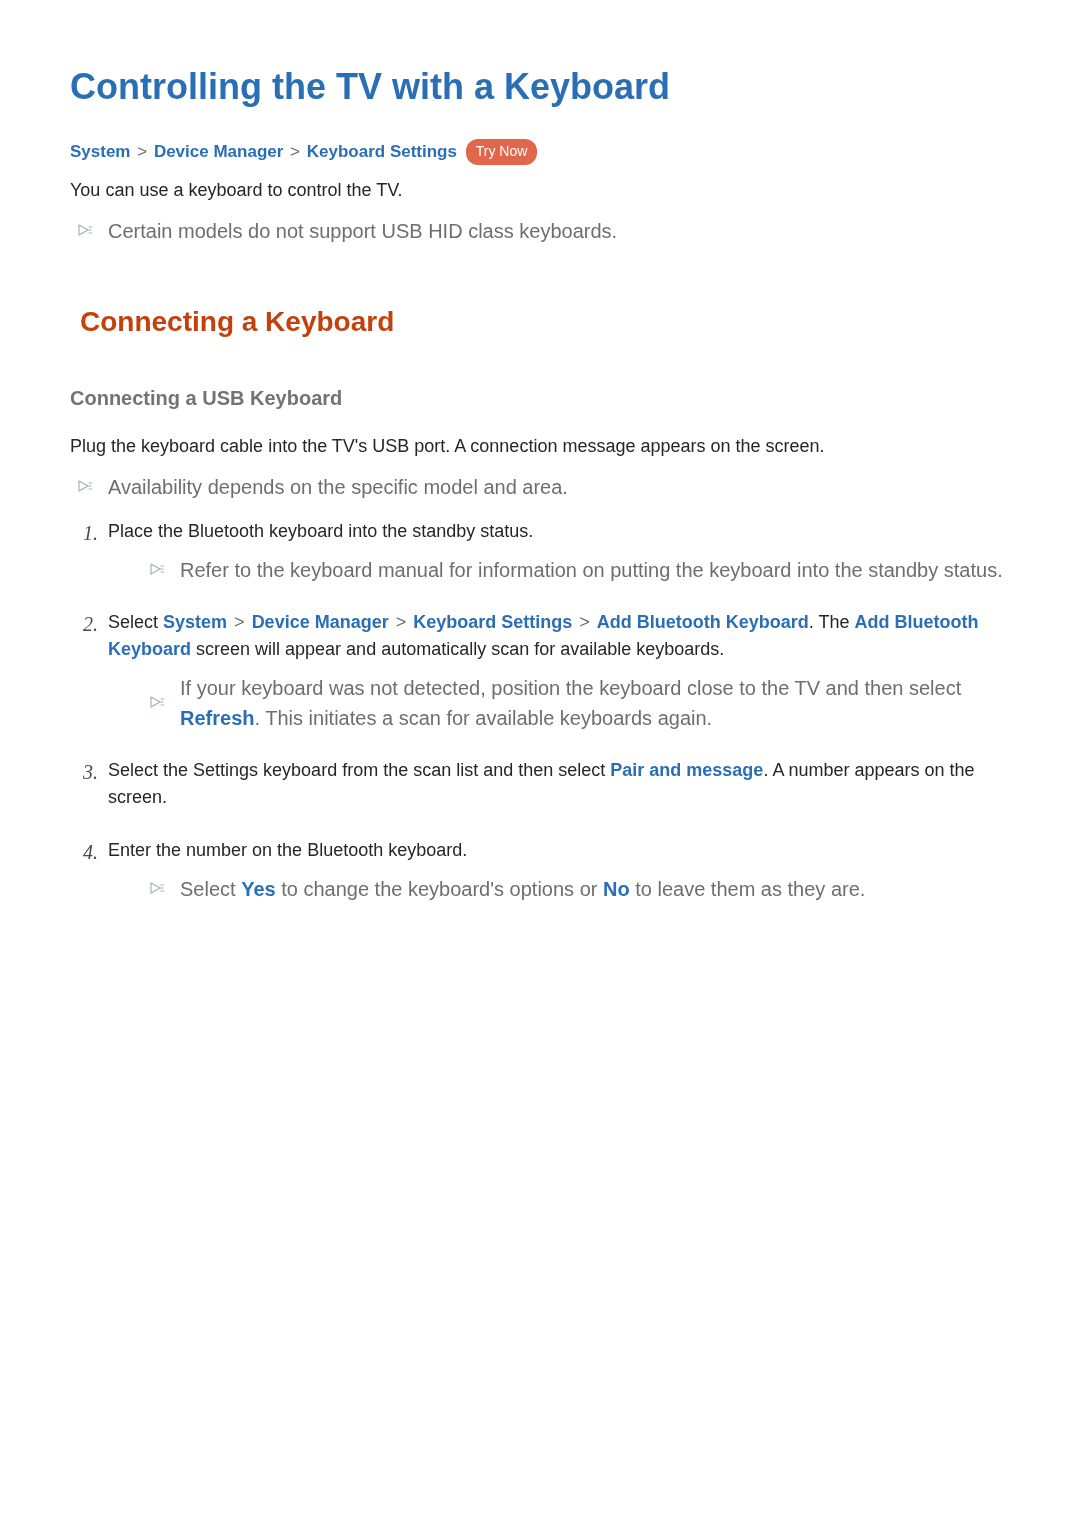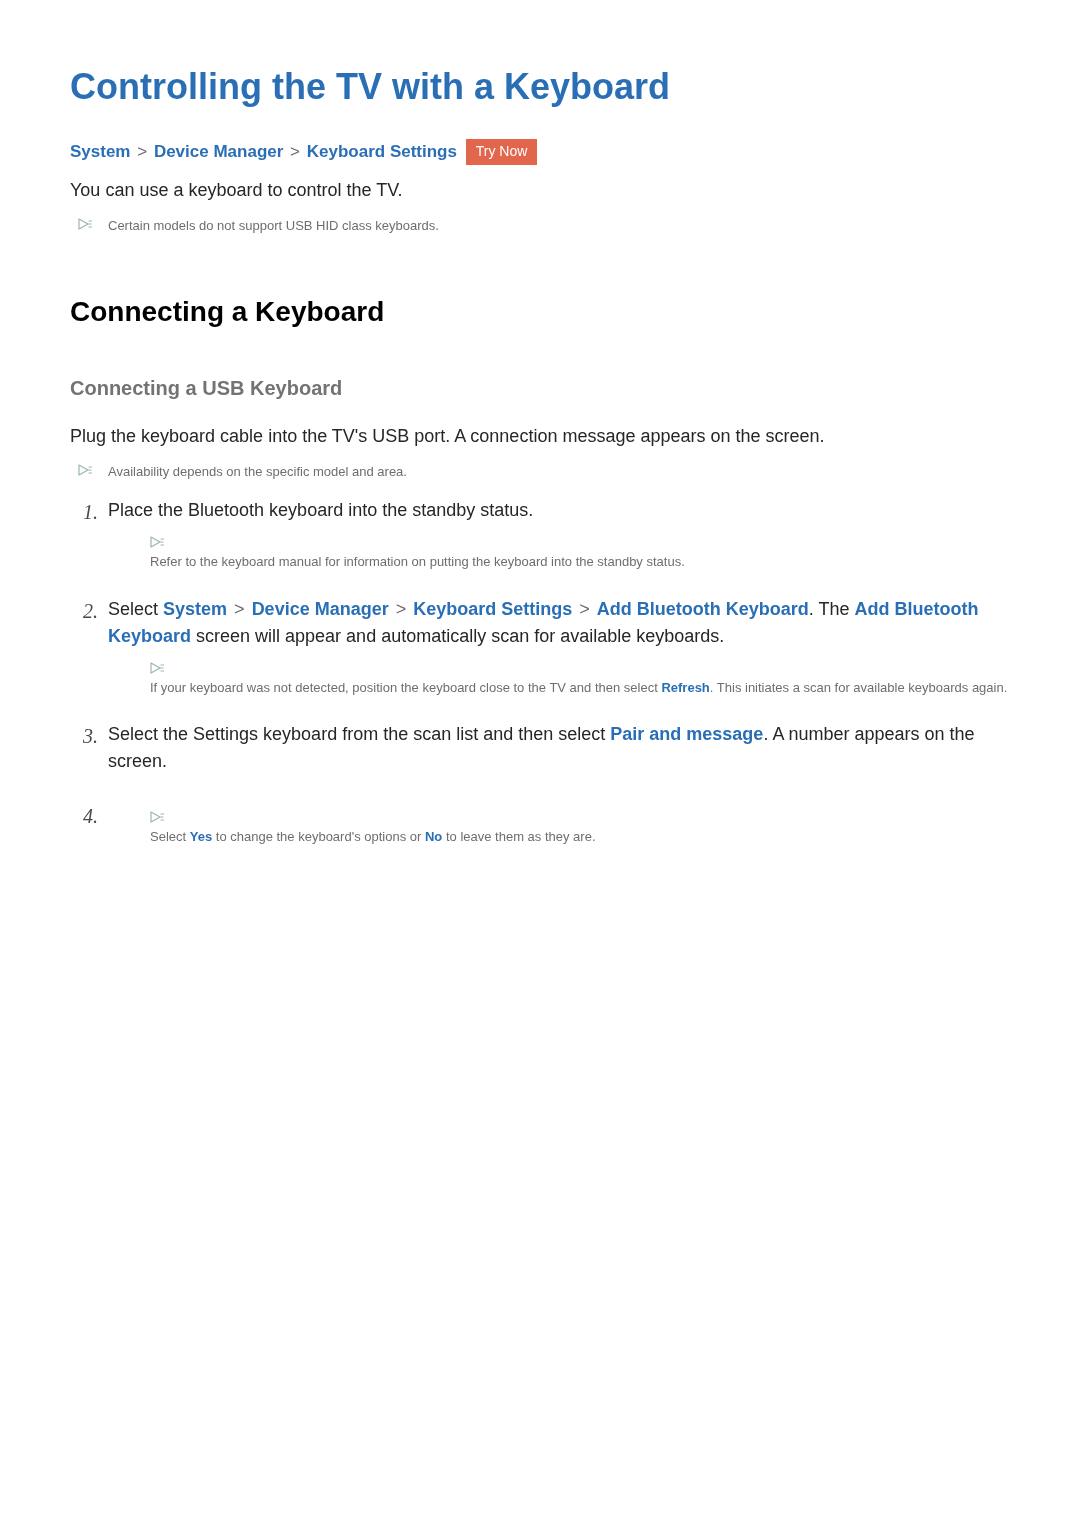--- a/index.html
+++ b/index.html
@@ -19,59 +19,59 @@
   }
   h1.main-title {
     font-size: 36px;
     font-weight: 700;
     color: #2a6fb6;
     margin: 0 0 25px 0;
   }
   h2.section-title {
     font-size: 28px;
     font-weight: 700;
-    color: #000000;
-    margin: 55px 0 40px 0;
+    color: #c2410c;
+    margin: 55px 0 40px 10px;
   }
   h3.sub-title {
     font-size: 20px;
     font-weight: 700;
     color: #737373;
     margin: 40px 0 20px 0;
   }
   .breadcrumb {
     font-size: 17px;
     font-weight: 700;
     margin-bottom: 12px;
   }
   .bc-blue { color: #2a6fb6; }
   .bc-arrow { color: #6a6a6a; font-weight: 400; margin: 0 2px; }
   .pill {
     display: inline-block;
     background: #e1664b;
     color: #ffffff;
     font-weight: 400;
     font-size: 14px;
-    border-radius: 0;
+    border-radius: 12px;
     padding: 2px 10px 3px 10px;
     margin-left: 4px;
     vertical-align: 1px;
   }
   p.body {
     font-size: 18px;
     margin: 4px 0 12px 0;
   }
   .note-row {
     display: flex;
-    align-items: flex-start;
+    align-items: center;
     margin: 8px 0 8px 8px;
     color: #6e6e6e;
-    font-size: 13px;
-  }
-  .note-row.nested { margin-left: 42px; flex-direction: column; }
+    font-size: 20px;
+  }
+  .note-row.nested { margin-left: 42px; }
   .note-icon {
     flex: 0 0 auto;
     width: 14px;
     height: 16px;
     margin-right: 16px;
     margin-top: 2px;
     color: #9bb8a7;
   }
   .note-icon svg { display: block; }
   .note-text { flex: 1 1 auto; }
@@ -182,20 +182,21 @@
     <div class="ol-body">
       <p>
         <span>Select the Settings keyboard from the scan list and then select </span><span class="highlight-blue">Pair and message</span><span>. A number appears on the screen.</span>
       </p>
     </div>
   </div>
 
   <div class="ol-item">
     <div class="ol-num">4.</div>
     <div class="ol-body">
+      <p>Enter the number on the Bluetooth keyboard.</p>
       <div class="note-row nested">
         <span class="note-icon">
           <svg viewBox="0 0 14 16" width="14" height="16">
               <path d="M1 1 L10 6 L1 11 Z M10 6 L13 6 M11 3 L14 3 M11 9 L14 9" stroke="currentColor" stroke-width="1.2" fill="none" stroke-linecap="round" stroke-linejoin="round"></path>
             </svg>
         </span>
         <span class="note-text">
           <span>Select </span><span class="highlight-blue">Yes</span><span> to change the keyboard's options or </span><span class="highlight-blue">No</span><span> to leave them as they are.</span>
         </span>
       </div>

